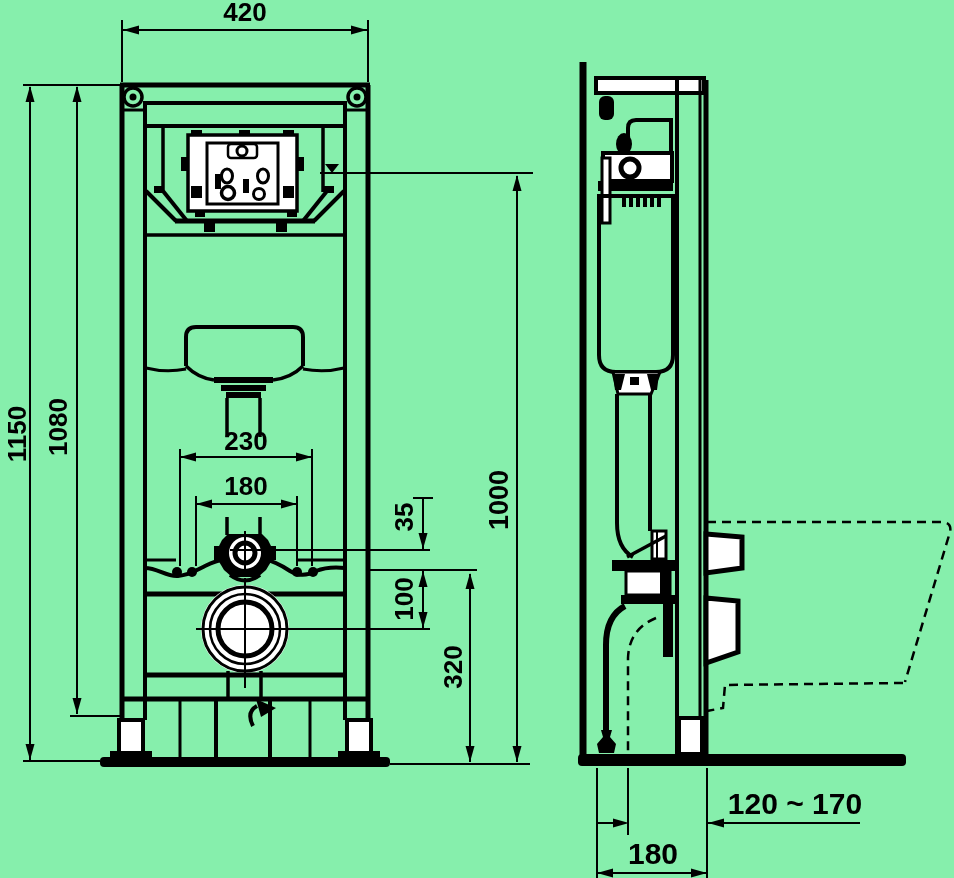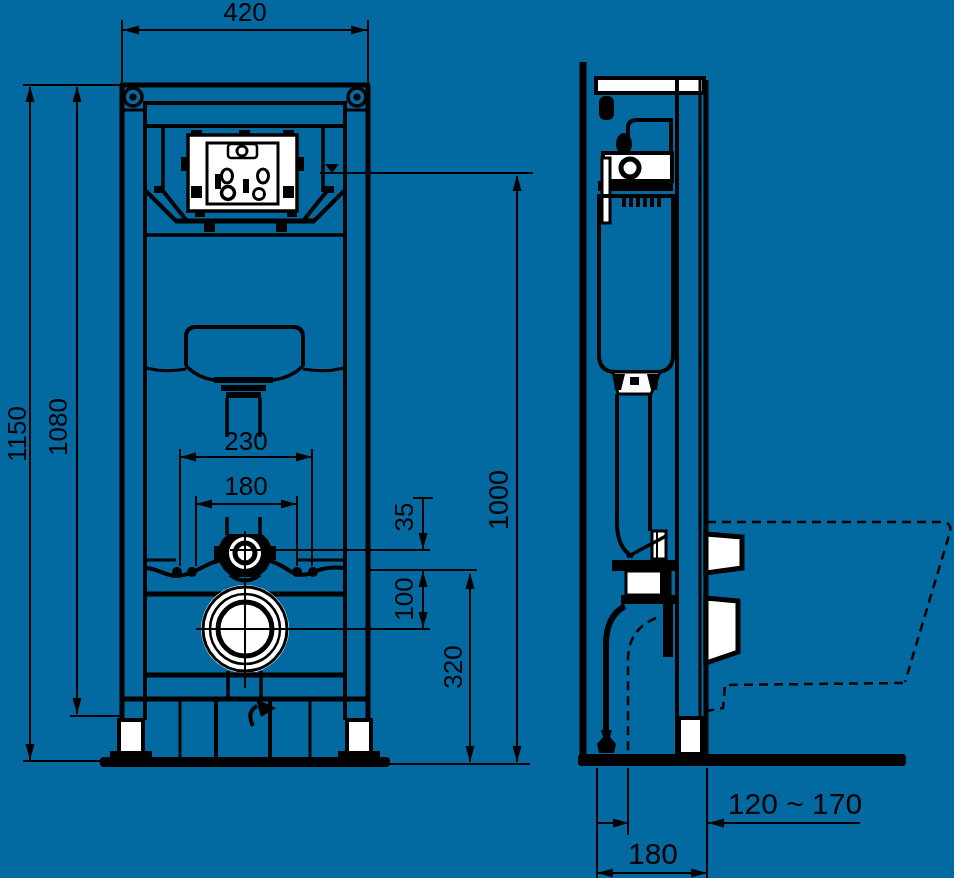--- a/index.html
+++ b/index.html
@@ -1,17 +1,17 @@
 <!DOCTYPE html>
 <html><head>
 <meta charset="utf-8">
 <style>
   html,body{margin:0;padding:0;background:#fff;}
-  .stage{position:relative;width:954px;height:878px;background:#0369a1;overflow:hidden;
-         font-family:"Liberation Sans",sans-serif;}
+  .stage{position:relative;width:954px;height:878px;background:#86efac;overflow:hidden;
+         font-family:"Liberation Sans",sans-serif;font-weight:bold;}
   svg{position:absolute;left:0;top:0;}
   .ln{stroke:#000;fill:none;stroke-linecap:butt;}
   .s2{stroke-width:2}.s25{stroke-width:2.5}.s3{stroke-width:3}.s35{stroke-width:3.5}
   .s4{stroke-width:4}.s5{stroke-width:5}.s6{stroke-width:6}.s7{stroke-width:7}
   .fillb{fill:#000;stroke:none}
   .wh{fill:#fff}
   .dash{stroke-dasharray:9,6}
   .dim{font-family:"Liberation Sans",sans-serif;font-size:26px;fill:#000;text-anchor:middle}
   .dimM{font-size:27px}
   .dimL{font-size:30px}

